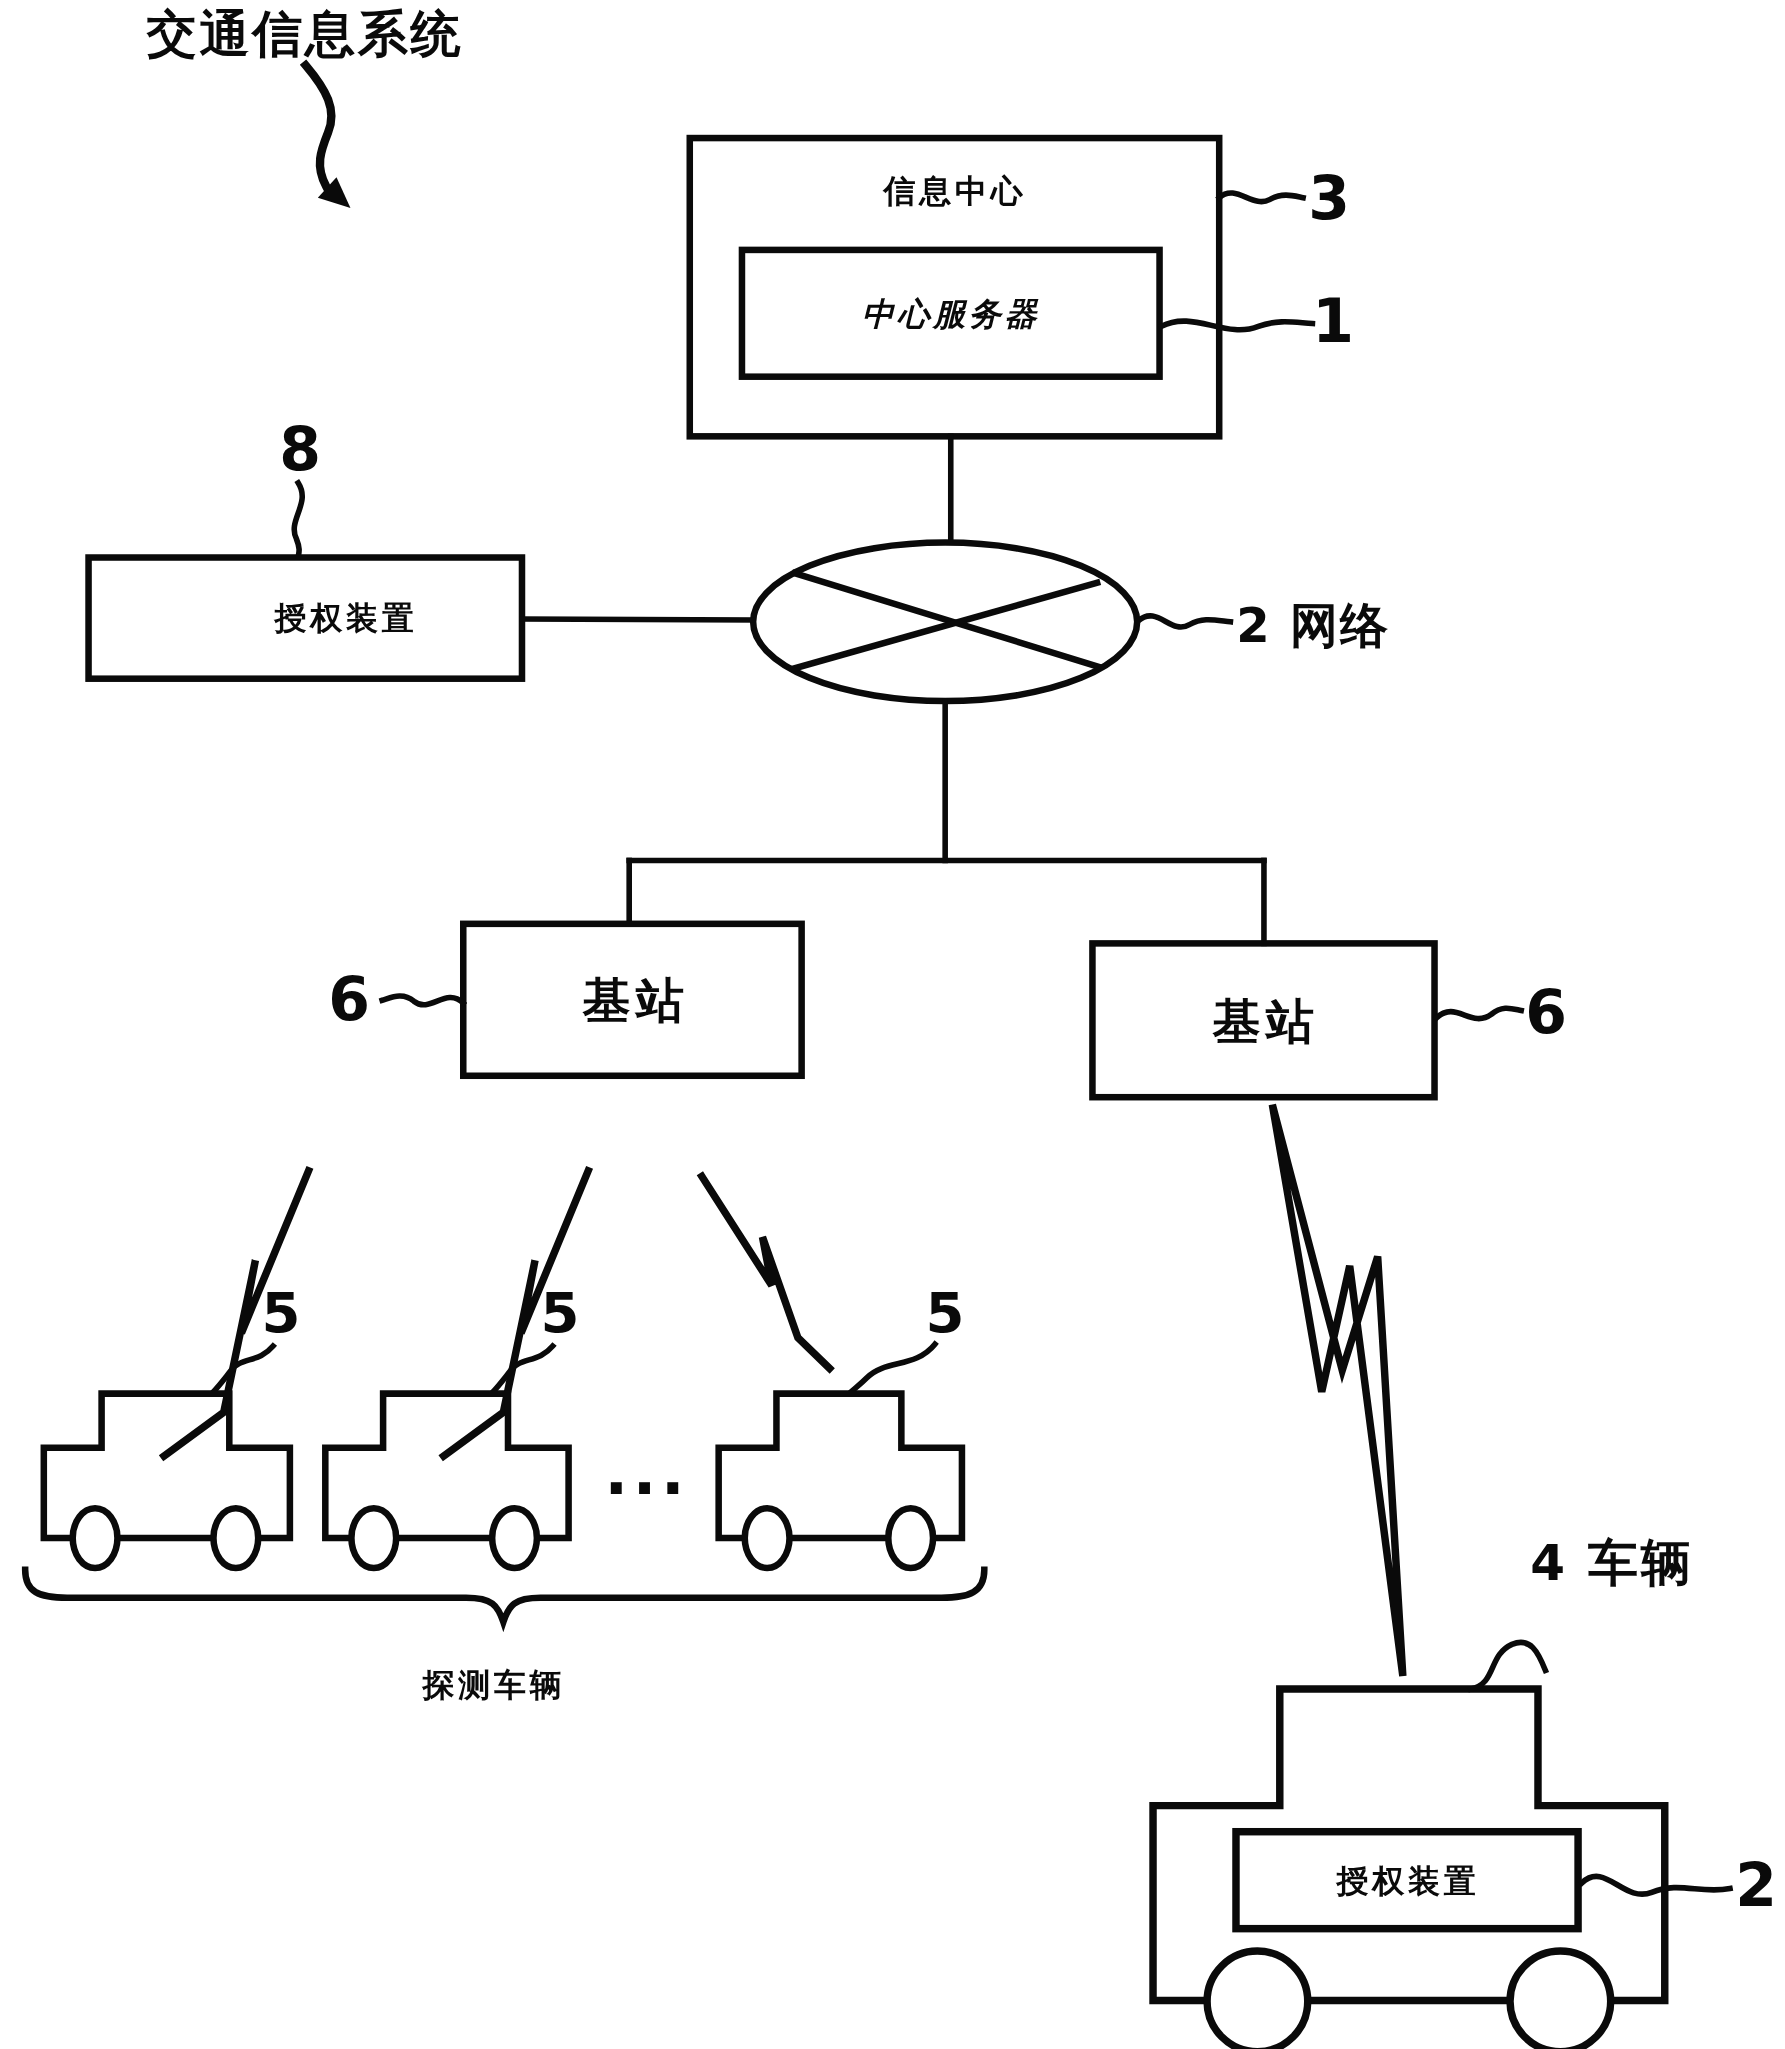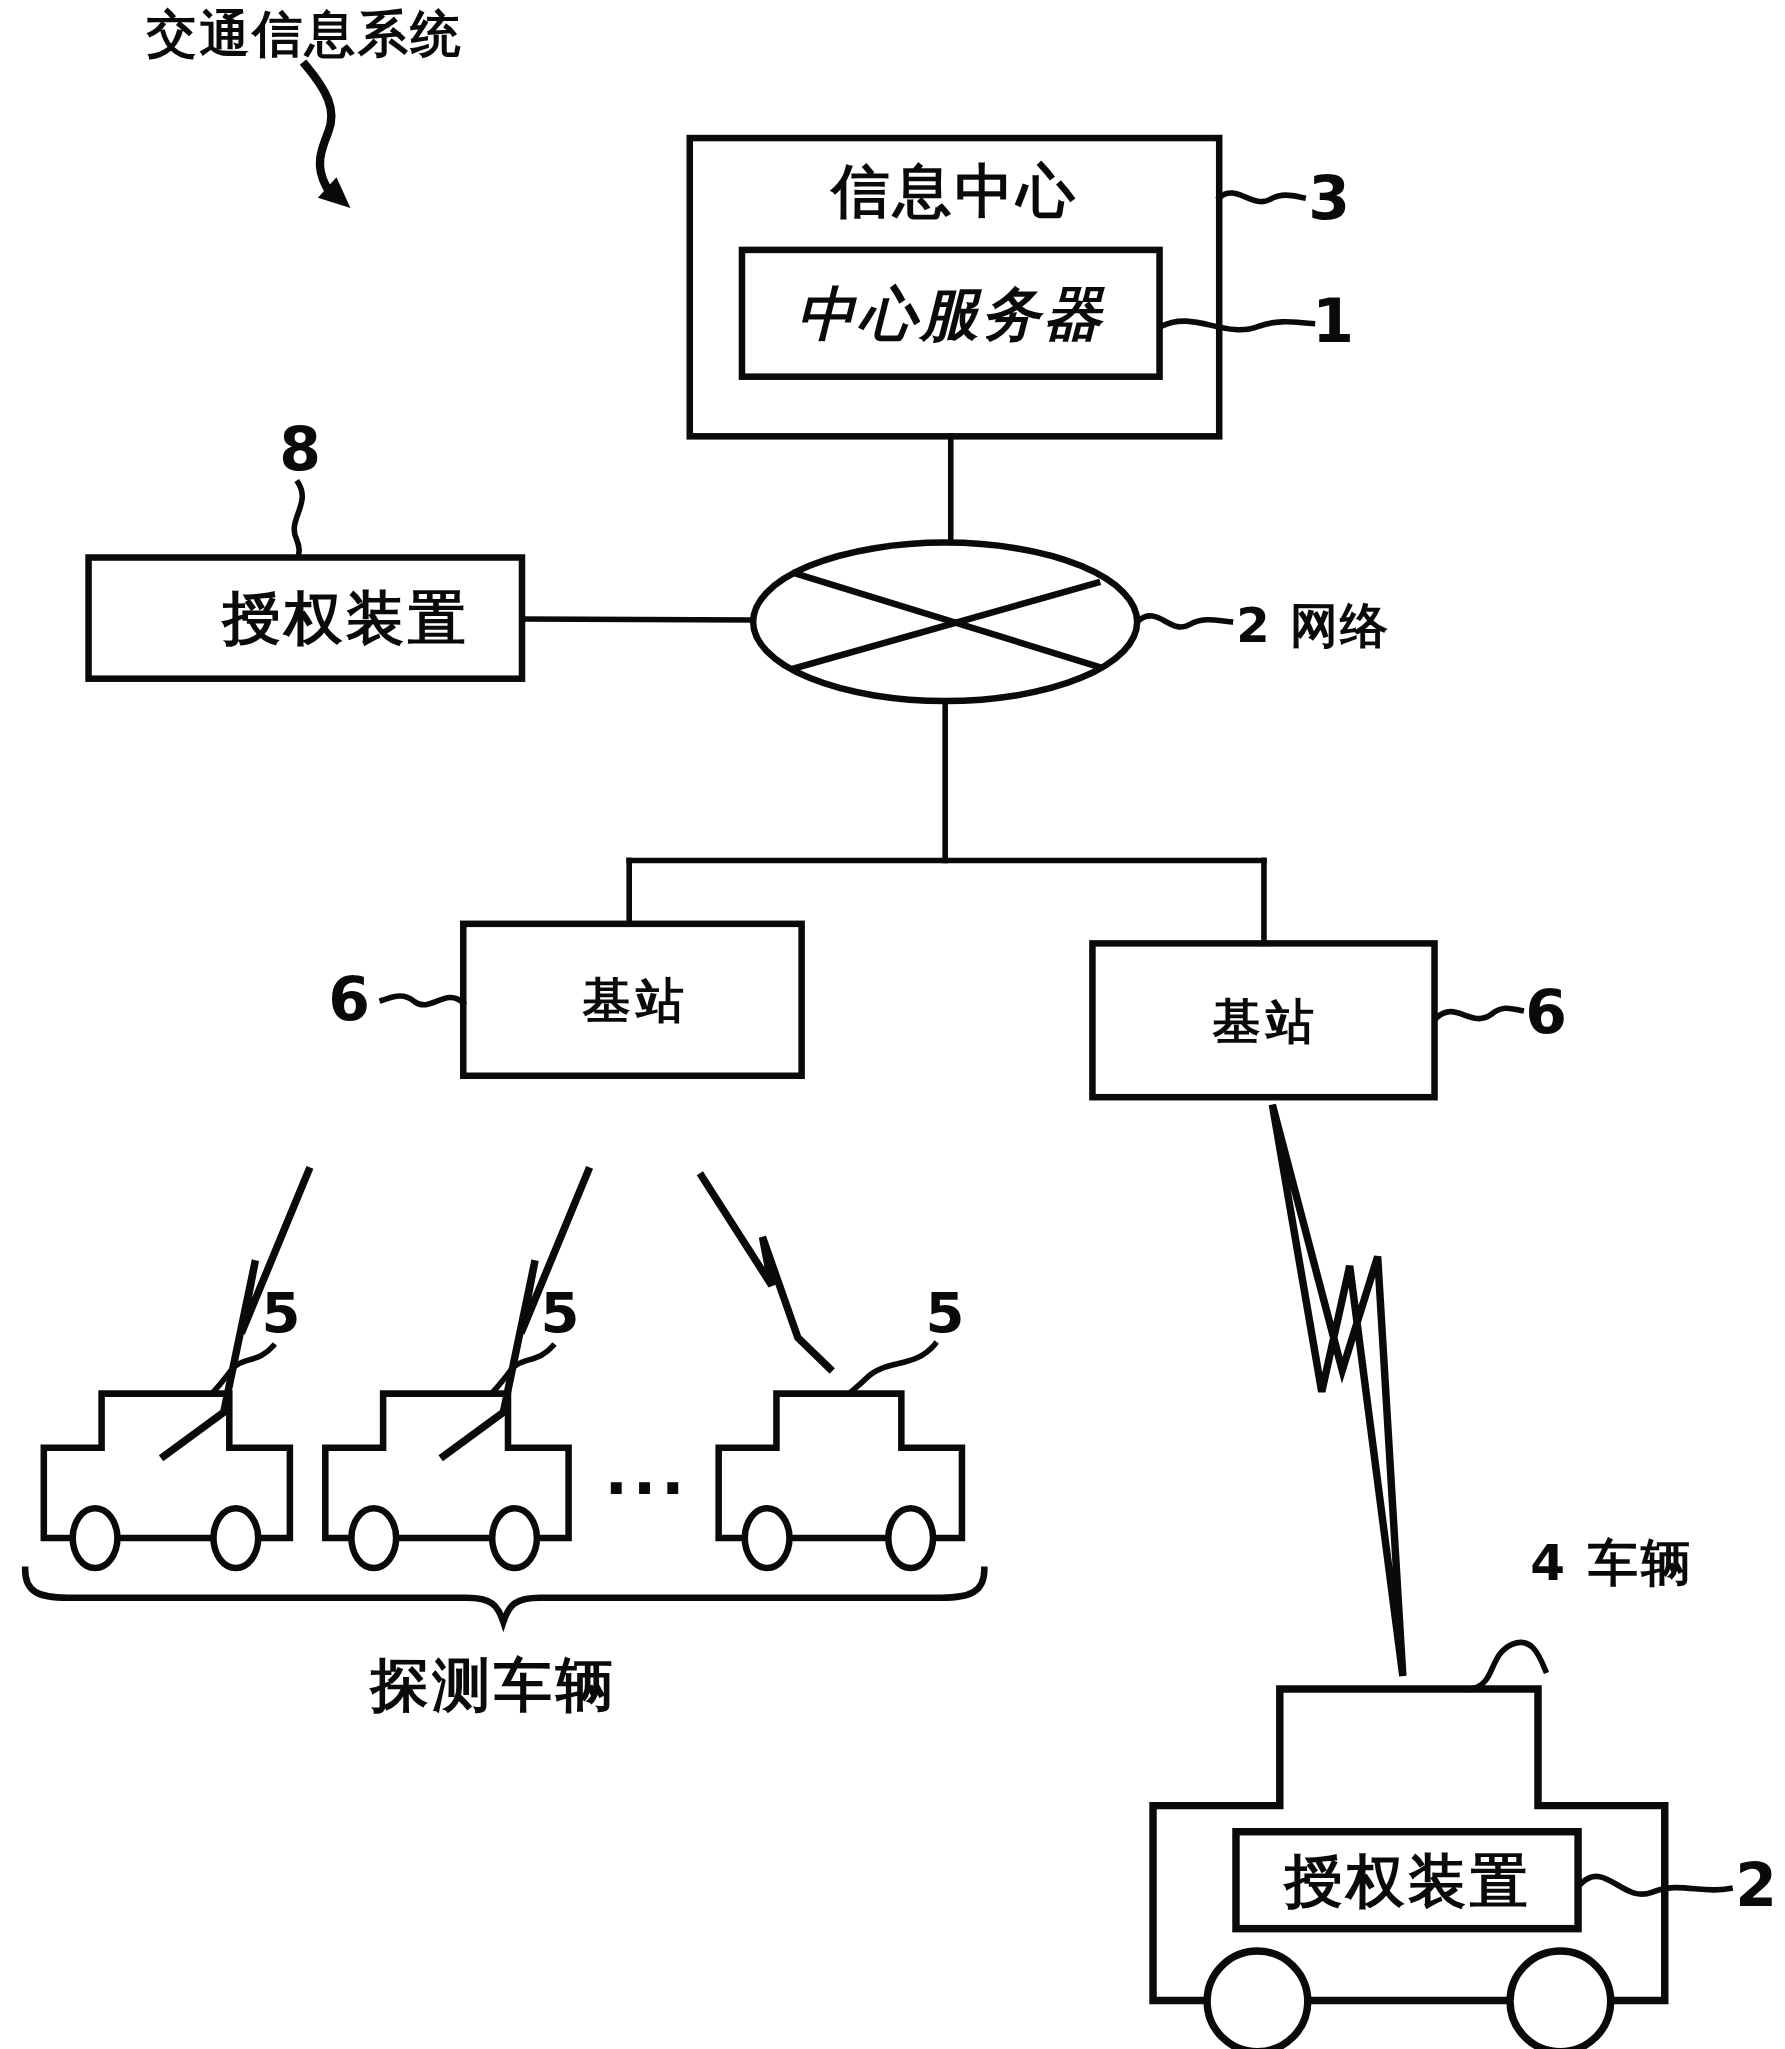--- a/index.html
+++ b/index.html
@@ -2,21 +2,21 @@
 <html style="font-size:15px"><head>
 <meta charset="utf-8">
 <style>
   html,body{margin:0;padding:0;background:#fff;}
   #stage{position:relative;width:1785px;height:2049px;background:#fff;overflow:hidden;
          font-family:"DejaVu Sans","Liberation Sans",sans-serif;}
   #stage svg{position:absolute;left:0;top:0;}
   .label{position:absolute;transform:translate(-50%,-50%);font-weight:bold;color:#0a0a0a;
          white-space:nowrap;line-height:1;}
   .fs-title{font-size:50px;letter-spacing:2.8px;}
-  .fs-box{font-size:58px;letter-spacing:3.7px;}
+  .fs-box{font-size:32px;letter-spacing:3.7px;}
   .fs-base{font-size:48px;letter-spacing:5.6px;}
   .fs-ref{font-size:60px;}
   .fs-five{font-size:56px;}
   .fs-net{font-size:48px;letter-spacing:1.9px;}
   .fs-dots{font-size:62px;letter-spacing:4.7px;}
 </style>
 </head>
 <body>
 
 <div id="stage">

